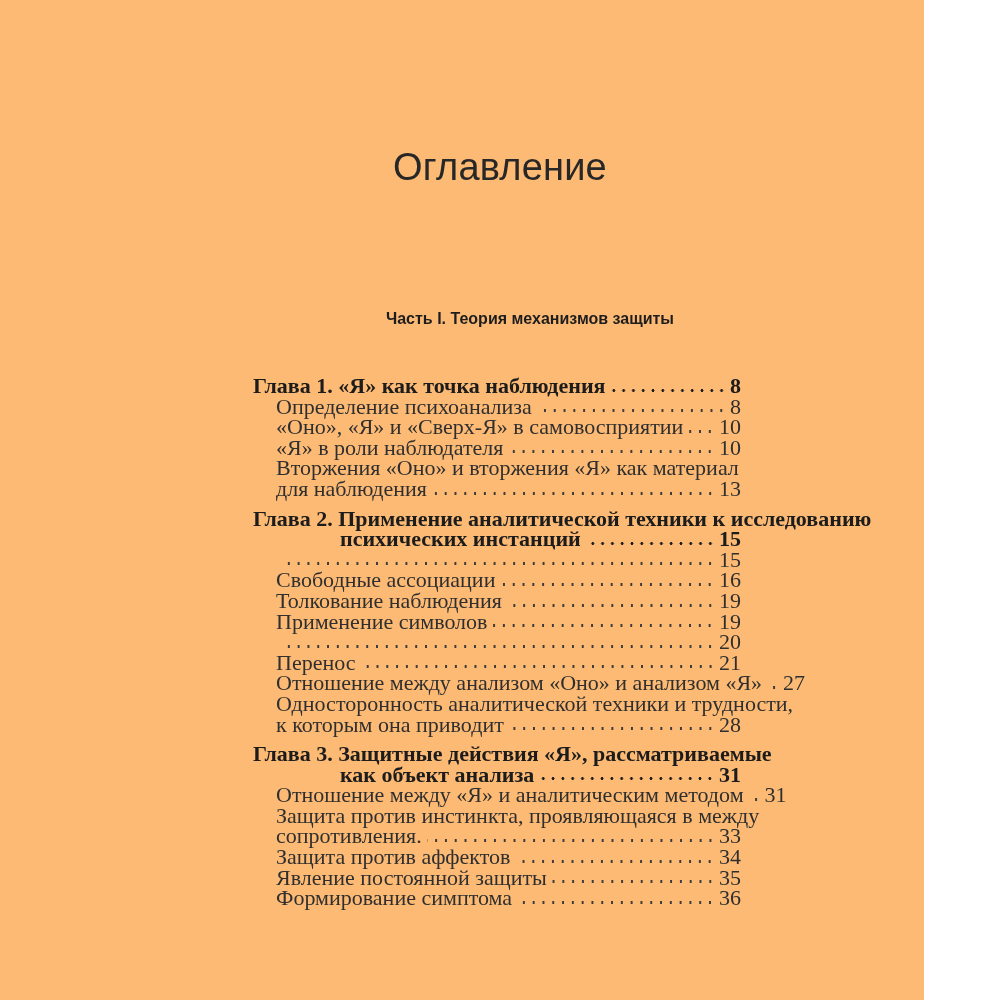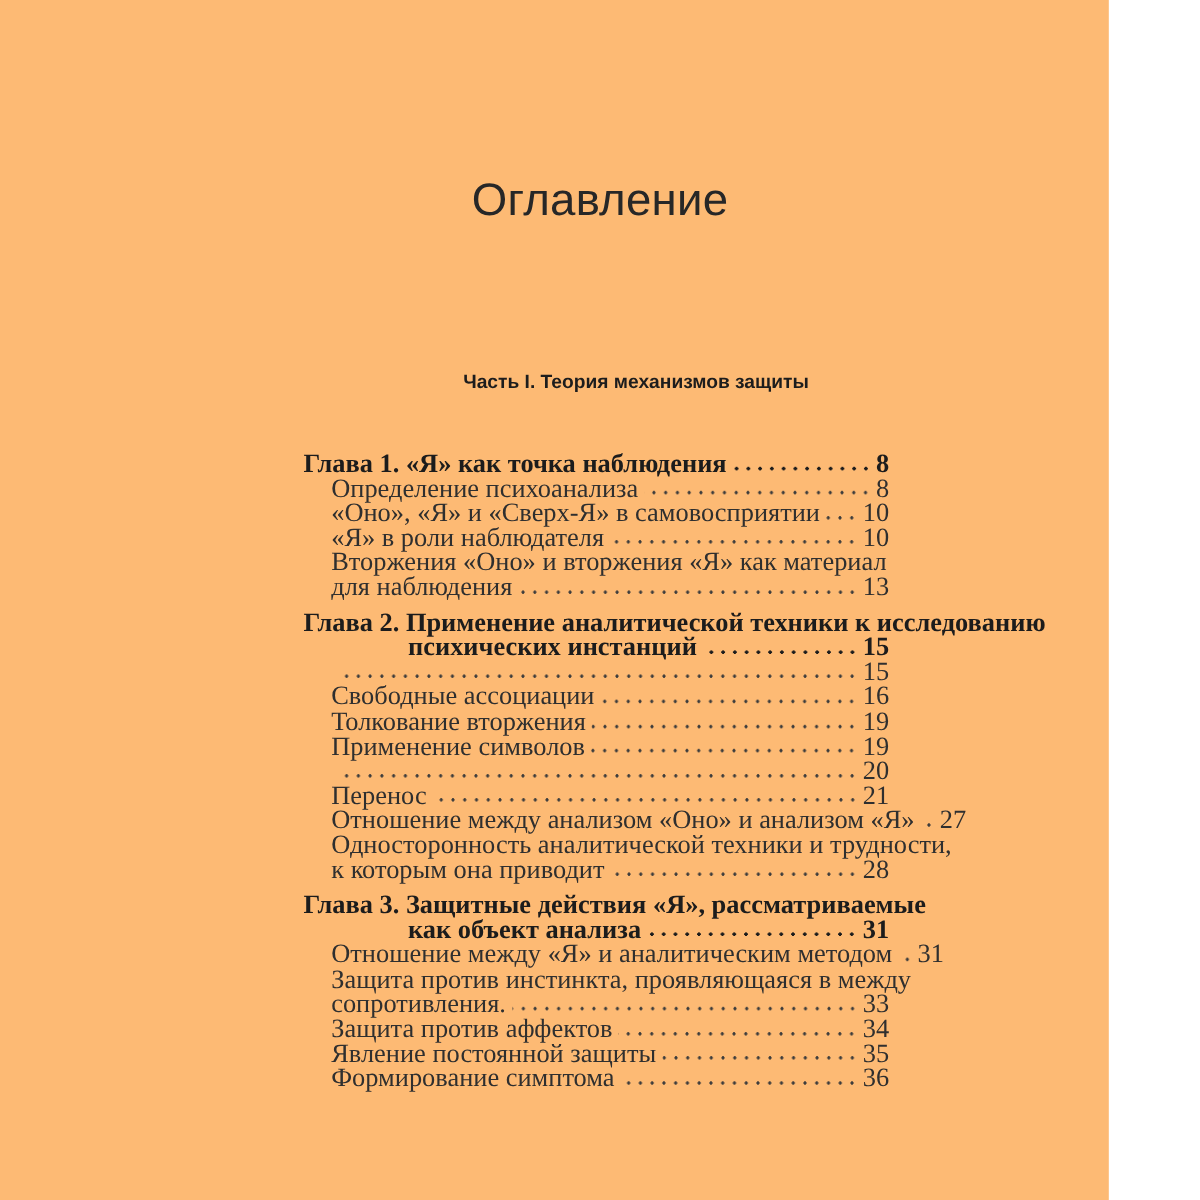--- a/index.html
+++ b/index.html
@@ -138,21 +138,21 @@
       </div>
       <div class="entry sub">
         <div class="line last">
           <span class="txt">Свободные ассоциации</span>
           <span class="leader"></span>
           <span class="pg">16</span>
         </div>
       </div>
       <div class="entry sub">
         <div class="line last">
-          <span class="txt">Толкование вторжения</span>
+          <span class="txt">Толкование наблюдения</span>
           <span class="leader"></span>
           <span class="pg">19</span>
         </div>
       </div>
       <div class="entry sub">
         <div class="line last">
           <span class="txt">Применение символов</span>
           <span class="leader"></span>
           <span class="pg">19</span>
         </div>

